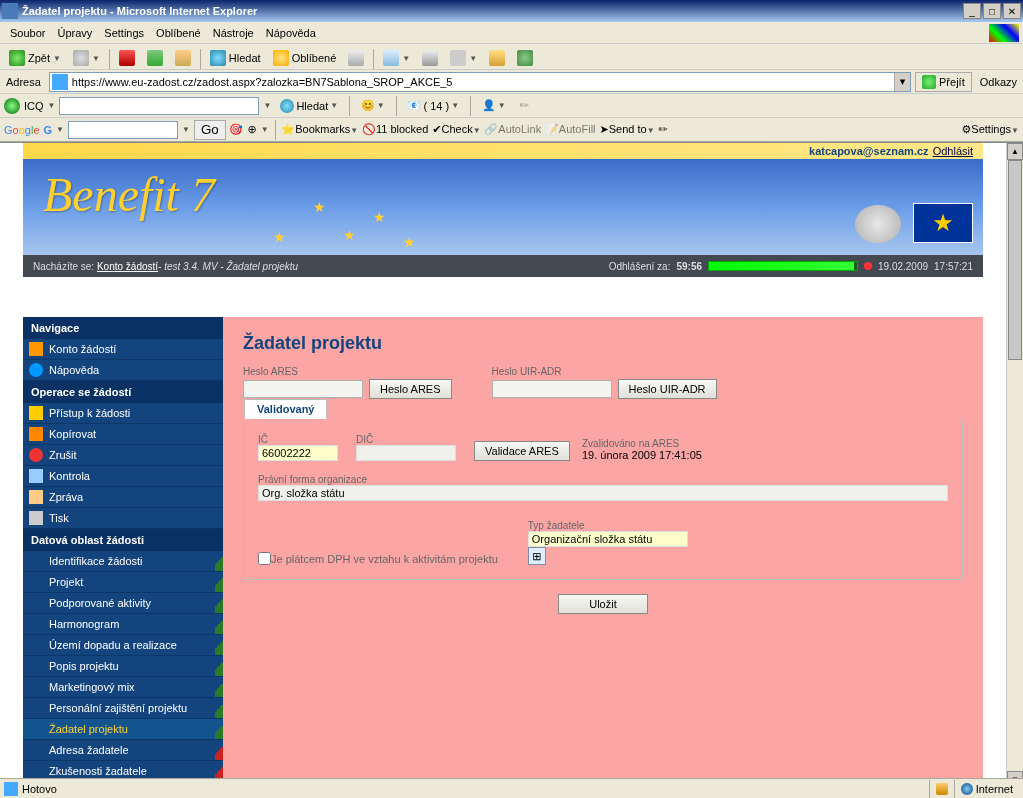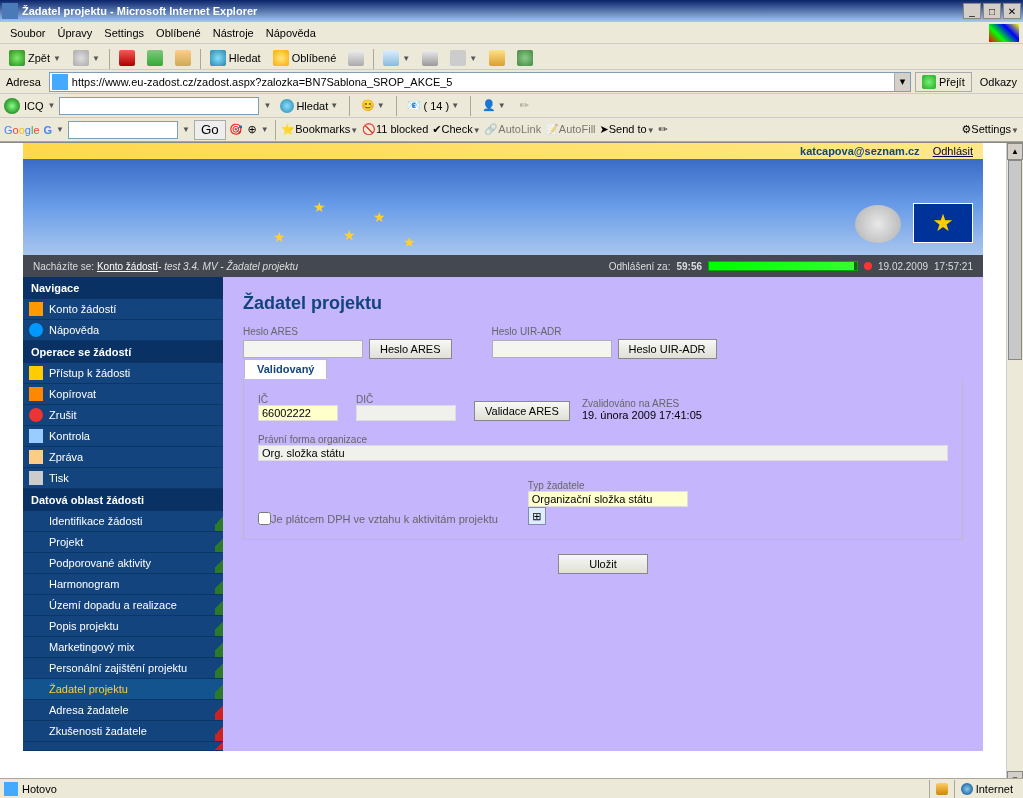--- a/index.html
+++ b/index.html
@@ -61,35 +61,35 @@
 
 .page { position: relative; height: 646px; background: #fff; overflow: hidden; border-top: 1px solid #888; }
 .page .scroller { position: absolute; right: 0; top: 0; bottom: 0; width: 17px; background: #ece9d8; border-left: 1px solid #ccc; }
 .page .scroller .thumb { position: absolute; left: 1px; right: 1px; top: 17px; height: 200px; background: #c8c8c8; border: 1px solid #888; }
 .page .scroller .arrow { position: absolute; left: 0; right: 0; height: 17px; background: #d4d0c8; border: 1px solid #888; display:flex;align-items:center;justify-content:center;font-size:8px;}
 .content { margin: 0 17px 0 0; height: 100%; overflow: hidden; }
 .inner { width: 960px; margin: 0 auto; }
 
 
 .topright { background: linear-gradient(to right, #ffd84a, #ffe88a); height: 16px; text-align: right; padding: 2px 10px; font-size: 11px; }
-.topright a { color: #004; text-decoration: underline; margin-left: 10px; }
+.topright a { color: #004; text-decoration: underline; margin-left: 1px; }
 .banner { height: 96px; background: linear-gradient(to bottom, #3a6cc8 0%, #6a9de8 50%, #a8c6ee 100%); position: relative; overflow: hidden; }
 .banner .logo { position: absolute; left: 20px; top: 8px; font-family: 'Brush Script MT', cursive; font-size: 48px; color: #ffd030; font-style: italic; text-shadow: 1px 1px 2px rgba(0,0,0,0.3);}
 .banner .star { position: absolute; color: #ffd030; font-size: 14px; }
 .banner .euflag { position: absolute; right: 10px; top: 44px; width: 60px; height: 40px; background: #003399; display:flex; align-items:center; justify-content:center; color:#ffcc00; font-size:24px; border: 1px solid #fff;}
 .banner .mmrlogo { position: absolute; right: 82px; top: 46px; width: 46px; height: 38px; background: radial-gradient(circle,#e8e8e8,#b0b0b0); border-radius: 50%; }
 
 .breadcrumb { height: 22px; background: #444851; color: #ddd; display: flex; align-items: center; padding: 0 10px; font-size: 10px; }
 .breadcrumb a { color: #fff; text-decoration: underline; }
 .breadcrumb .right { margin-left: auto; display: flex; align-items: center; gap: 6px; padding-left: 15px; }
 .breadcrumb .progress { width: 150px; height: 10px; background: #1a5c1a; border: 1px solid #0a0; position: relative; }
 .breadcrumb .progress .fill { position: absolute; left: 0; top: 0; bottom: 0; width: 98%; background: linear-gradient(to right,#0f0,#3f3); }
 .breadcrumb .dot { width: 8px; height: 8px; background: #f33; border-radius: 50%; }
 
-.layout { display: flex; background: #c4b5fd; }
+.layout { display: flex; background: #fca5a5; margin-top: 40px; }
 .sidebar { width: 200px; background: #13447d; color: #fff; }
 .sidebar .hdr { background: #0a3164; font-weight: bold; padding: 5px 8px; font-size: 11px; }
 .sidebar .item { padding: 4px 8px 4px 26px; border-bottom: 1px solid #0a3668; position: relative; cursor: pointer; font-size: 11px;}
 .sidebar .item .mico { position: absolute; left: 6px; top: 3px; width: 14px; height: 14px; }
 .sidebar .item.green::after { content:''; position:absolute; right:0; top:0; bottom:0; width:8px; background:linear-gradient(135deg,transparent 50%,#2a7a2a 50%);}
 .sidebar .item.red::after { content:''; position:absolute; right:0; top:0; bottom:0; width:8px; background:linear-gradient(135deg,transparent 50%,#c22 50%);}
 .sidebar .item.active { background: #14548e; }
 .sidebar .item.active span { color: #ffd030; }
 
 .main { flex: 1; padding: 16px 20px; }
@@ -253,20 +253,21 @@
     <div class="thumb"></div>
     <div class="arrow" style="bottom:0">▼</div>
   </div>
   <div class="content">
     <div class="inner">
       <div class="topright">
         <b style="color:#13447d">katcapova@seznam.cz</b>
         <a href="#">Odhlásit</a>
       </div>
       <div class="banner">
+        <div class="logo">Benefit 7</div>
         <span class="star" style="left:250px;top:70px">★</span>
         <span class="star" style="left:290px;top:40px">★</span>
         <span class="star" style="left:320px;top:68px">★</span>
         <span class="star" style="left:350px;top:50px">★</span>
         <span class="star" style="left:380px;top:75px">★</span>
         <div class="mmrlogo"></div>
         <div class="euflag">★</div>
       </div>
       <div class="breadcrumb">
         <span>Nacházíte se:</span>&nbsp;

